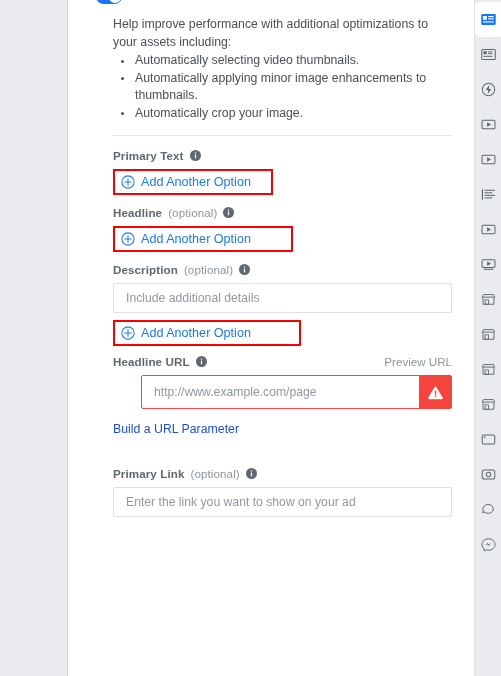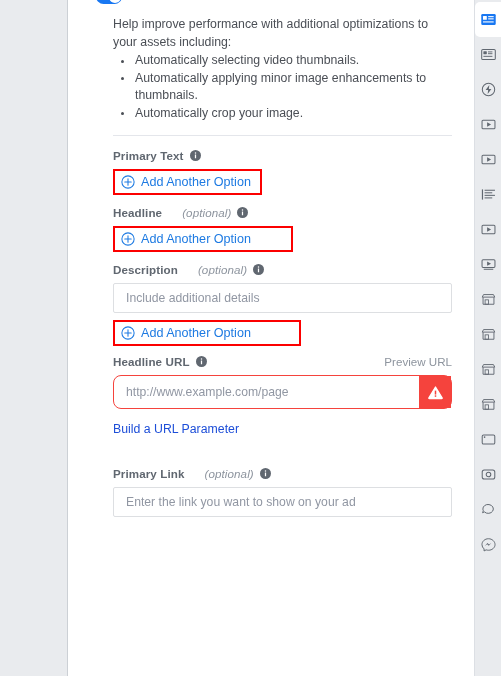--- a/index.html
+++ b/index.html
@@ -69,21 +69,21 @@
 
   .label-row {
     display: flex; align-items: center;
     justify-content: space-between;
   }
   .label {
     display: flex; align-items: center;
     font-size: 11.6px; font-weight: bold;
     color: #606770; letter-spacing: .1px;
   }
-  .label .optional { font-weight: normal; color: #8d949e; margin-left: 20px; font-style: italic; }
+  .label .optional { font-weight: normal; color: #8d949e; margin-left: 6px; }
   .info-icon {
     display: inline-flex; margin-left: 6px;
     width: 11px; height: 11px;
   }
   .info-icon svg { width: 11px; height: 11px; display: block; }
   .preview-url {
     font-size: 11.6px; color: #8d949e;
   }
 
   .text-input {
@@ -96,39 +96,40 @@
     margin-top: 7px;
     outline: none;
   }
   .text-input::placeholder { color: #9197a3; }
 
   
   .add-opt-wrap {
     display: inline-flex;
     align-items: center;
     margin-top: 7px;
-    padding: 4px 9px 4px 6px;
+    padding: 4px 20px 4px 6px;
     border: 2px solid #fc0000;
     background: #ffffff;
   }
   .add-opt-wrap.wide { padding-right: 40px; }
   .add-opt-wrap.wider { padding-right: 48px; }
   .plus-icon { width: 14px; height: 14px; margin-right: 6px; display: block; }
   .add-opt-label {
     font-size: 12.6px; color: #1d7ae2;
   }
 
   
   .url-field-wrap {
     position: relative; margin-top: 7px;
     height: 34px;
     border: 1px solid #f5433d;
-    border-radius: 8px;
+    border-radius: 2px;
     display: flex; align-items: stretch;
     background: #fff;
+    margin-left: 28px;
   }
   .url-input {
     flex: 1 1 auto; border: none; outline: none;
     font-family: "Liberation Sans", sans-serif;
     font-size: 12.2px; color: #1d2129;
     padding: 0 12px; background: transparent;
   }
   .url-input::placeholder { color: #9197a3; }
   .url-warning {
     flex: 0 0 32px;

